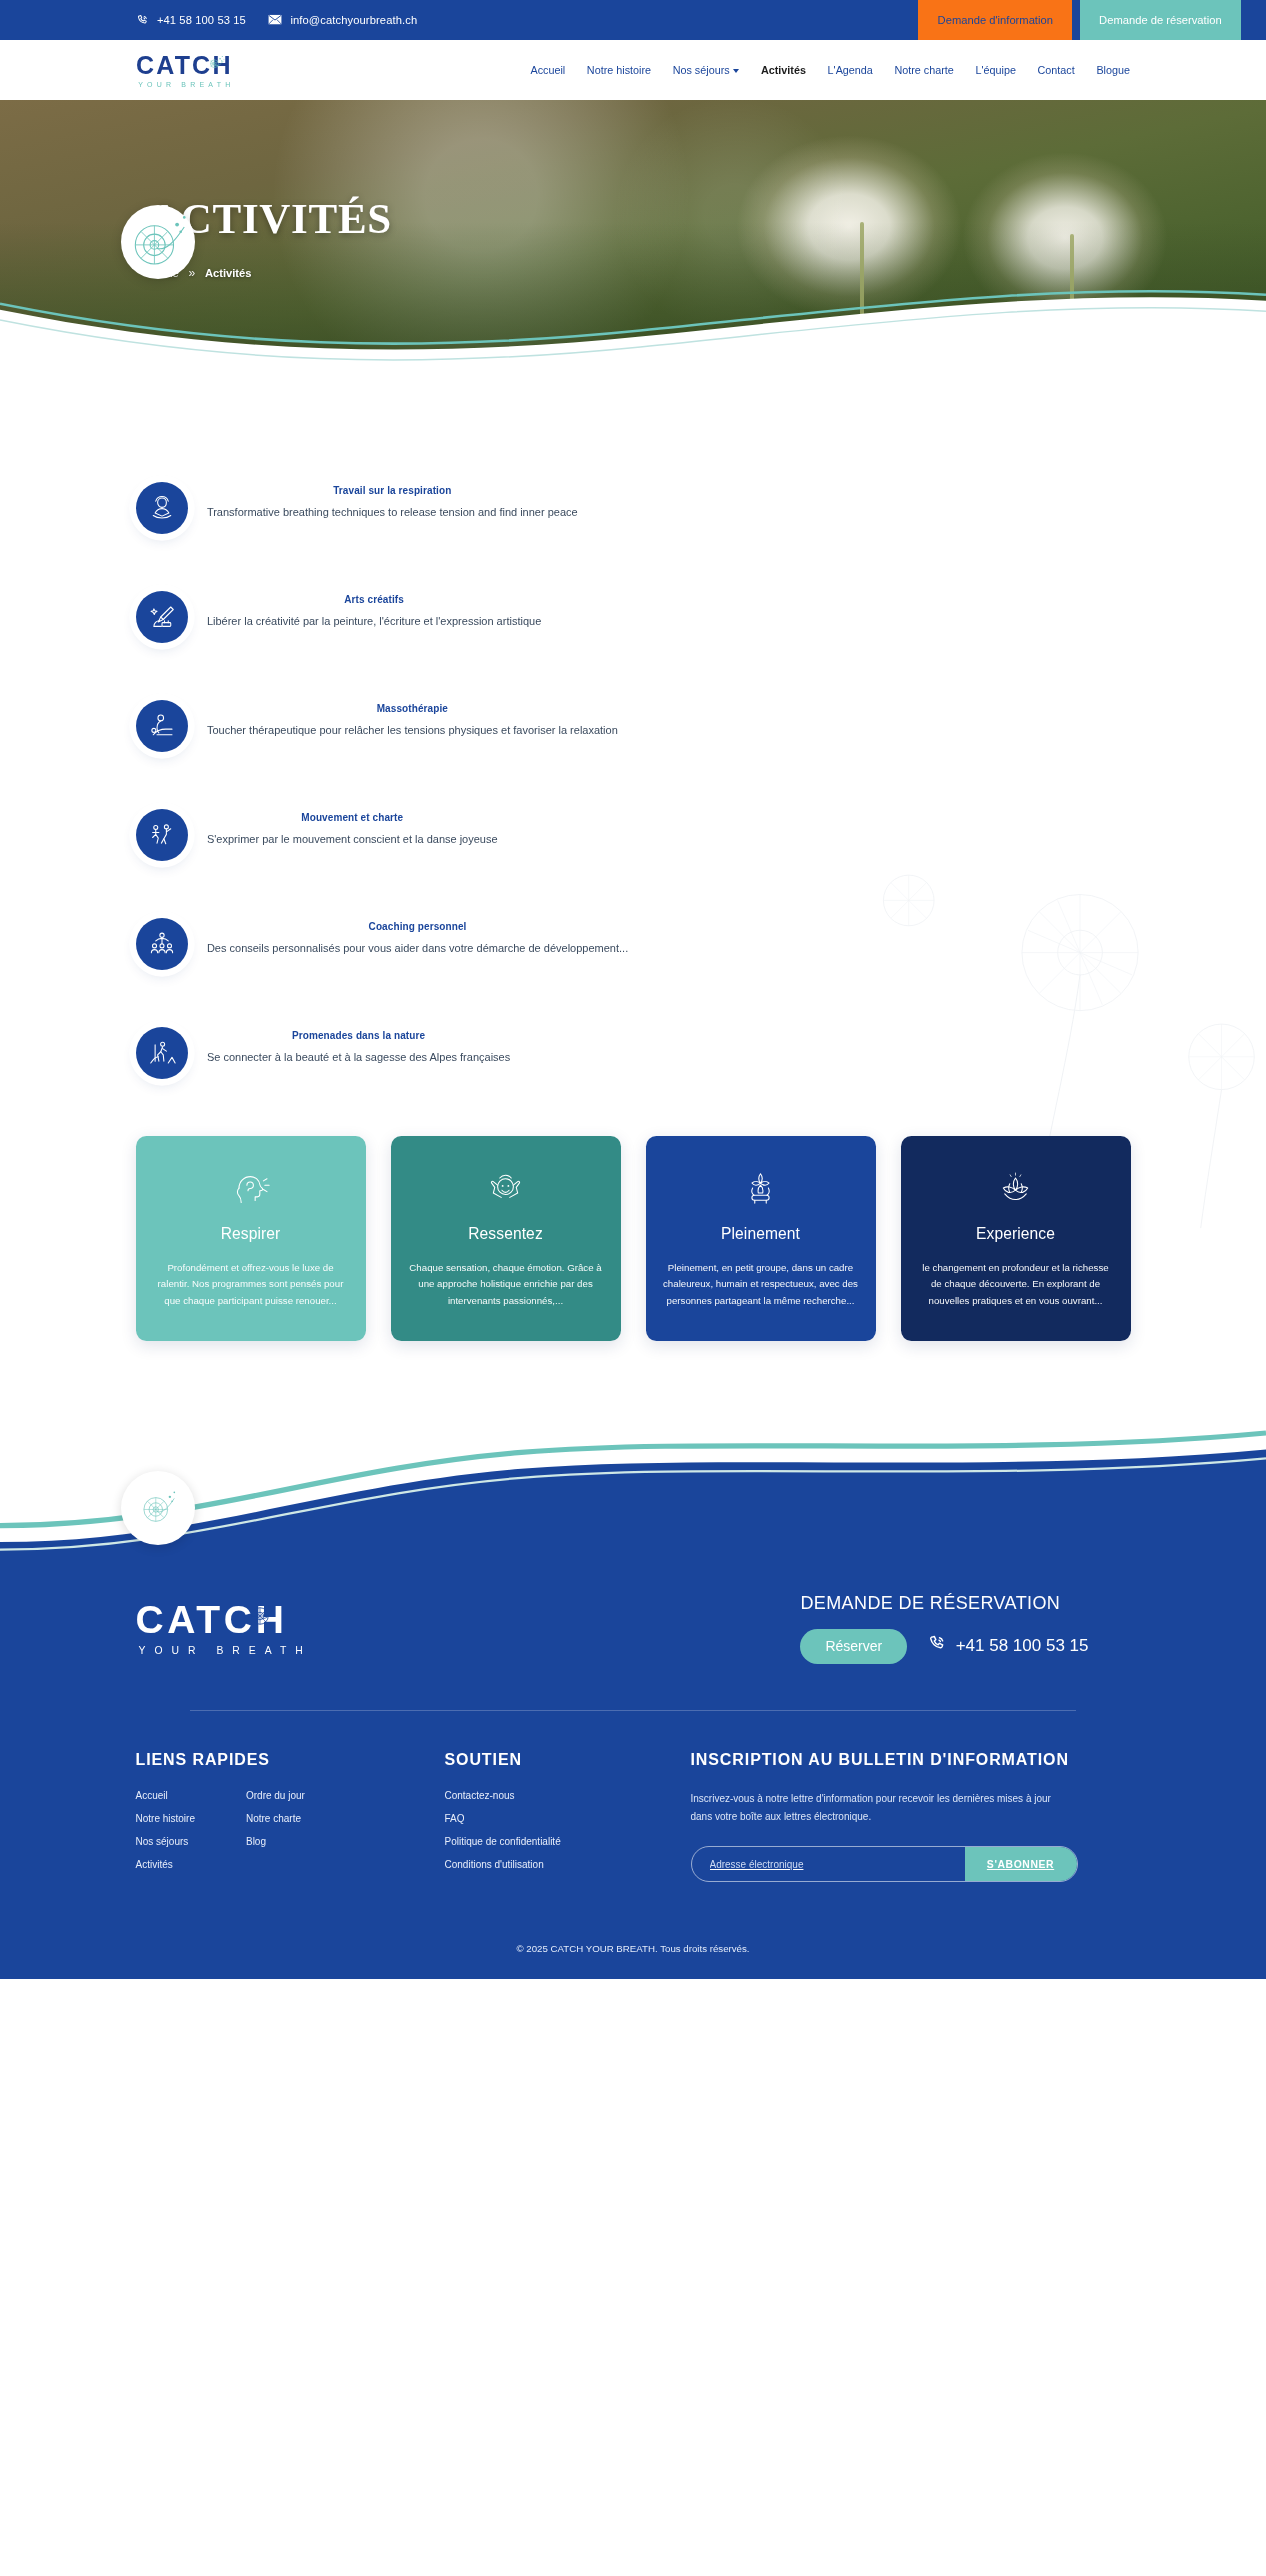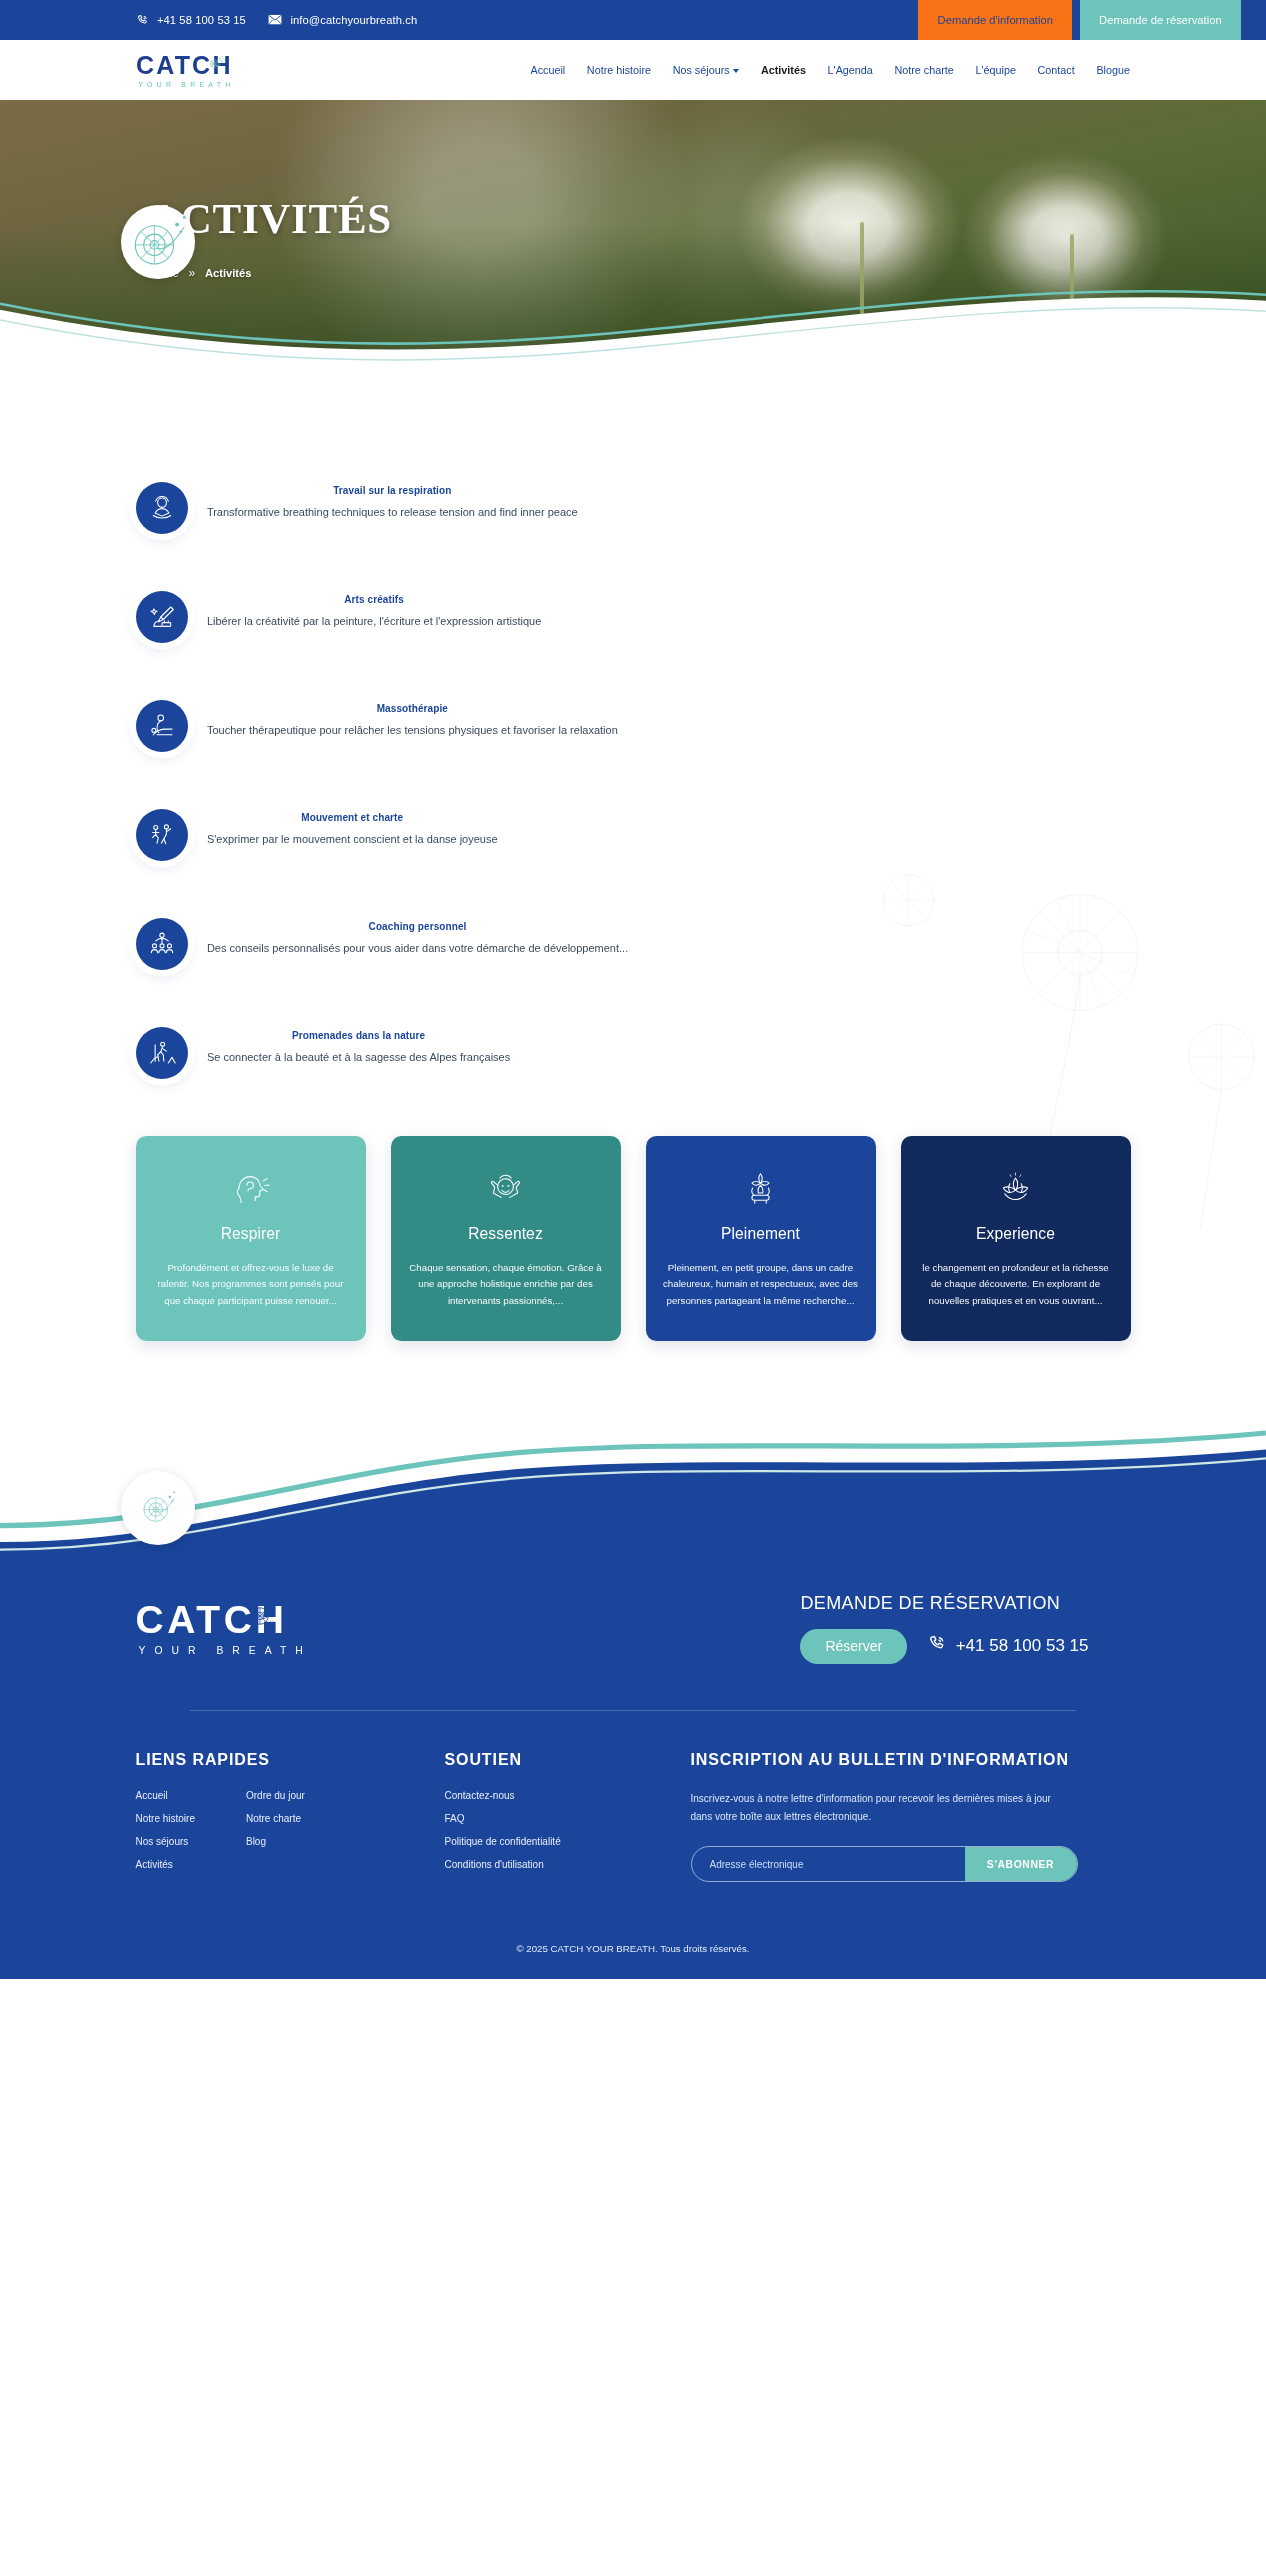--- a/index.html
+++ b/index.html
@@ -95,21 +95,21 @@
   .f-div{width:886px;height:0.7px;background:rgba(255,255,255,.22);margin:0 auto;}
   .f-cols{width:995px;margin:0 auto;display:flex;padding:40px 0 42px;}
   .fc-quick{width:309px}
   .fc-sup{width:246px}
   .fc-news{flex:1}
   .fc-h{font-size:16px;font-weight:700;letter-spacing:0.9px;margin-bottom:21px;}
   .fc-lists{display:flex;gap:51px}
   .fc-ul{list-style:none;display:flex;flex-direction:column;gap:12px;}
   .fc-ul li{font-size:10px;color:#e8eefb;cursor:pointer;}
   .news-p{font-size:10px;line-height:1.85;color:#dce6f8;max-width:376px;margin-bottom:19.4px;}
-  .news-form{display:flex;align-items:stretch;width:387px;border:0.7px solid rgba(255,255,255,.55);border-radius:18px;overflow:hidden;background:transparent;}
+  .news-form{display:flex;align-items:stretch;width:387px;border:0.7px solid rgba(255,255,255,.55);border-radius:18px;overflow:hidden;background:transparent;text-decoration:underline;}
   .news-form input{flex:1;background:transparent;border:none;outline:none;color:#ffffff;font-size:10px;padding:0 18px;height:34px;font-family:inherit;}
   .news-form input::placeholder{color:#cfdcf4}
   .news-form button{background:#6cc4bb;color:#ffffff;border:none;font-size:10.4px;font-weight:700;letter-spacing:0.6px;padding:0 22.3px;cursor:pointer;font-family:inherit;}
   .f-bottom{text-align:center;font-size:9.7px;color:#e3ebfa;padding:19.4px 0 25px;}
 </style>
 </head>
 <body>
 
 <div class="page">
 

